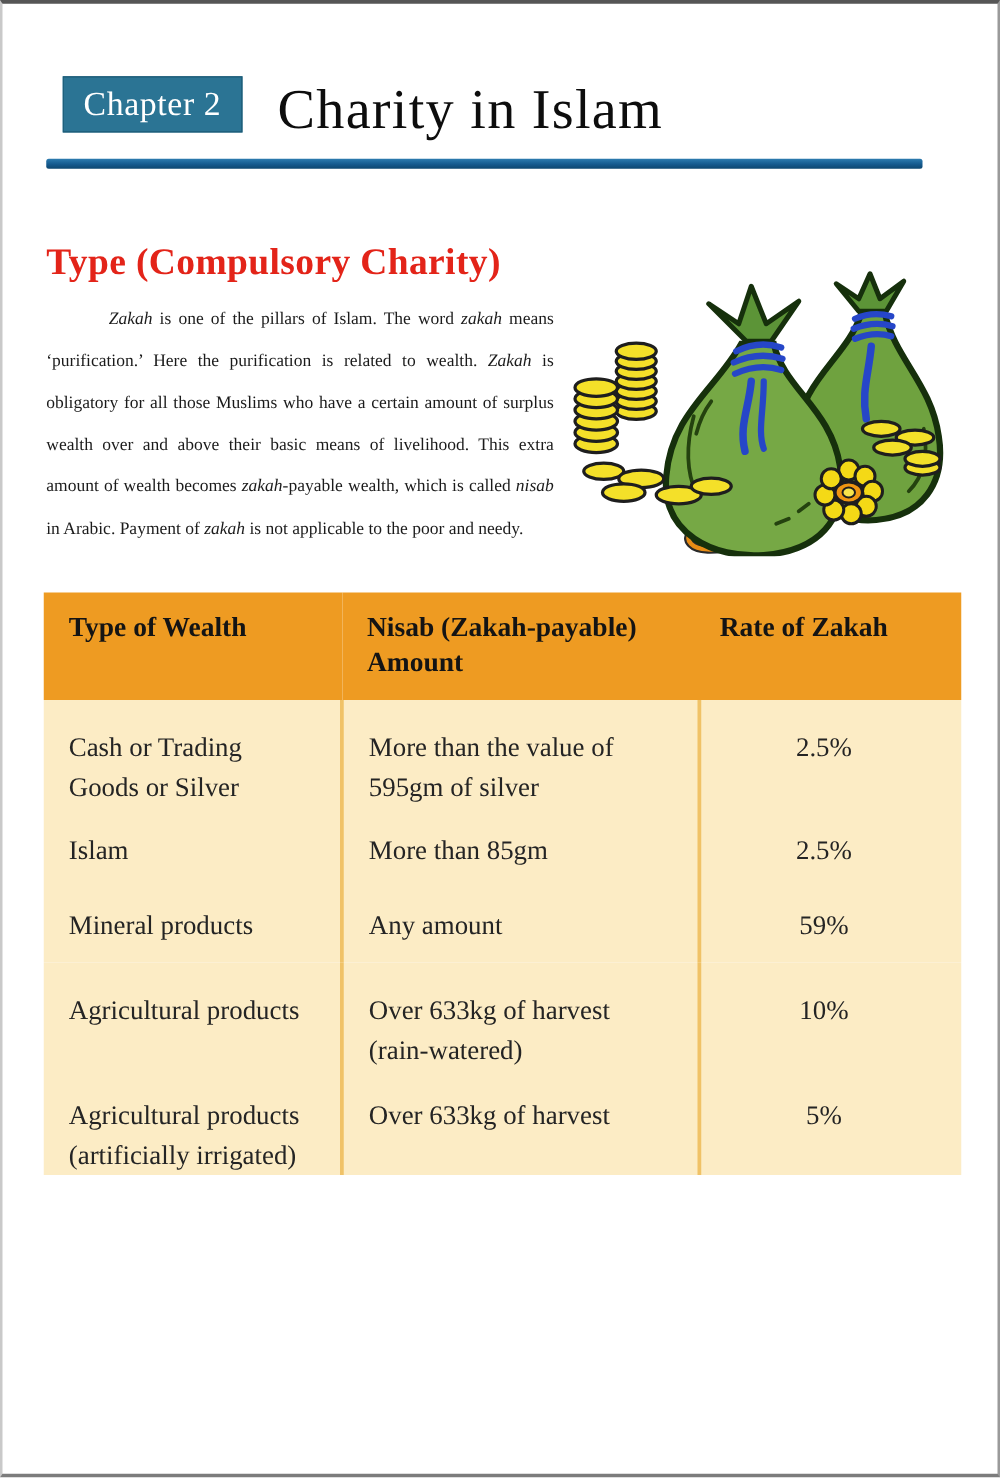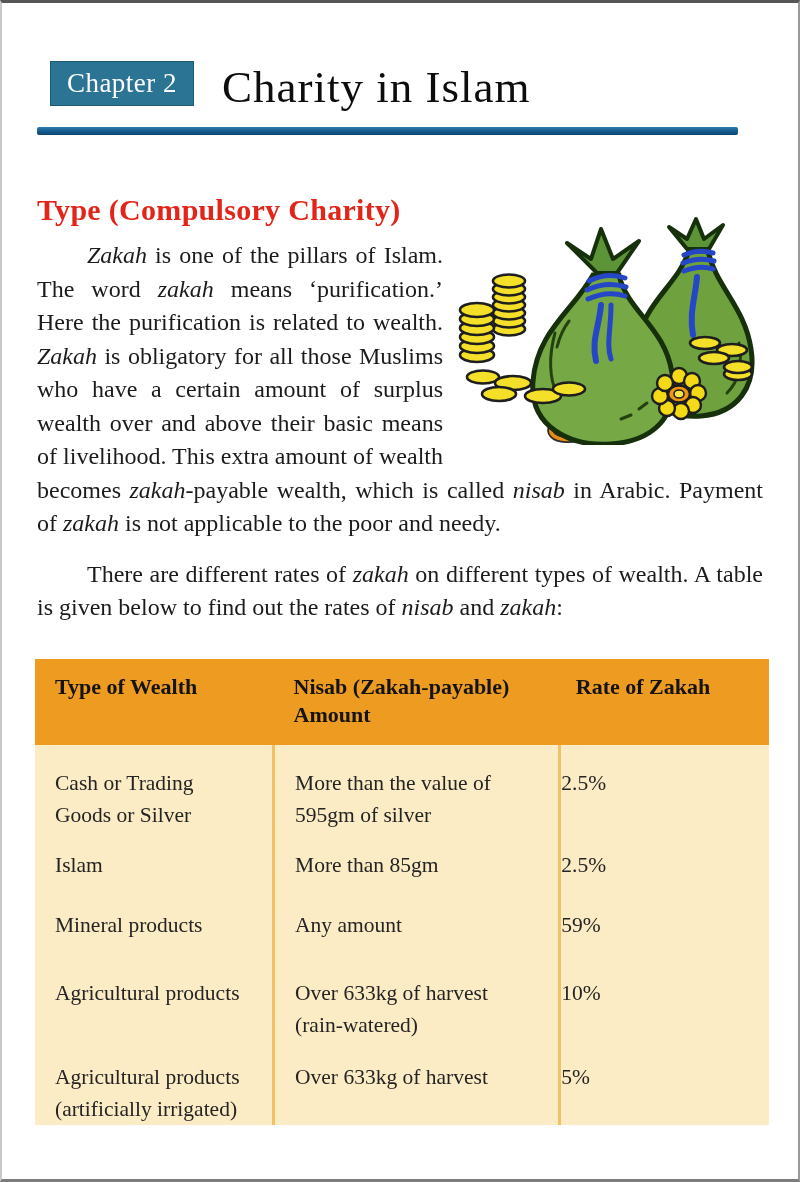--- a/index.html
+++ b/index.html
@@ -25,21 +25,21 @@
   .header-rule{
     height:8px;margin:14px 60px 0 35px;
     background:linear-gradient(#2d7cb0,var(--rule-blue) 55%,#0d466f);
     border-radius:2px;
   }
   .red-heading{
     margin:58px 35px 0 35px;color:var(--heading-red);
     font-size:30px;font-weight:bold;letter-spacing:.3px;
   }
   .body-par{
-    margin:12px 35px 0 35px;font-size:24px;line-height:33.5px;
+    margin:12px 35px 0 35px;font-size:14px;line-height:33.5px;
     text-align:justify;color:var(--text);
   }
   .body-par.indent{text-indent:50px;}
   .par-2{margin-top:17px;}
   .illustration-float{
     float:right;width:312px;height:252px;margin:-46px 0 6px 8px;
   }
   .zakah-table{
     margin:34px 33px 0 33px;border-collapse:collapse;table-layout:fixed;
     width:734px;font-family:Liberation Serif, serif;
@@ -49,21 +49,21 @@
     background:var(--header-orange);color:#141414;text-align:left;
     font-size:22px;font-weight:bold;line-height:28px;
     padding:14px 4px 16px 20px;vertical-align:top;
   }
   .zakah-table thead th:last-child{padding-left:16px;}
   .zakah-table tbody td{
     background:var(--body-cream);vertical-align:top;
     font-size:21.5px;line-height:32px;padding:0 12px 0 20px;color:#242424;
   }
   .zakah-table tbody td + td{border-left:3px solid var(--divider-orange);}
-  .zakah-table tbody td:last-child{text-align:left;padding-left:0;}
+  .zakah-table tbody td:last-child{text-align:center;padding-left:0;}
   .zakah-table tbody tr:nth-child(1) td{padding-top:22px;height:96px;}
   .zakah-table tbody tr:nth-child(2) td{padding-top:8px;height:56px;}
   .zakah-table tbody tr:nth-child(3) td{padding-top:12px;height:58px;margin-left:13px;}
   .zakah-table tbody tr:nth-child(4) td{padding-top:22px;height:80px;}
   .zakah-table tbody tr:nth-child(5) td{padding-top:20px;height:78px;}
   .page-number{
     position:absolute;top:1191px;right:74px;font-size:23px;color:#111;
     letter-spacing:2px;
   }
 </style>
@@ -149,23 +149,20 @@
           <circle cx="209" cy="203" r="8"></circle>
             <circle cx="214" cy="190" r="8"></circle>
         </g>
         <ellipse cx="228" cy="201" rx="11" ry="8.5" fill="#ef9511" stroke="#1e1e1e" stroke-width="2.6"></ellipse>
         <ellipse cx="228" cy="201" rx="5" ry="4" fill="#f7e34a" stroke="#1e1e1e" stroke-width="1.6"></ellipse>
       </g>
     </svg>
     <span><i>Zakah</i> is one of the pillars of Islam. The word <i>zakah</i> means ‘purification.’ Here the purification is related to wealth. <i>Zakah</i> is obligatory for all those Muslims who have a certain amount of surplus wealth over and above their basic means of livelihood. This extra amount of wealth becomes <i>zakah</i>-payable wealth, which is called <i>nisab</i> in Arabic. Payment of <i>zakah</i> is not applicable to the poor and needy.</span>
   </div>
 
-  <div class="body-par indent par-2">
-    <span>There are different rates of <i>zakah</i> on different types of wealth. A table is given below to find out the rates of <i>nisab</i> and <i>zakah</i>:</span>
-  </div>
 
   <table class="zakah-table">
     <colgroup>
         <col class="c1">
         <col class="c2">
         <col class="c3">
       </colgroup>
     <thead>
         <tr>
           <th>

